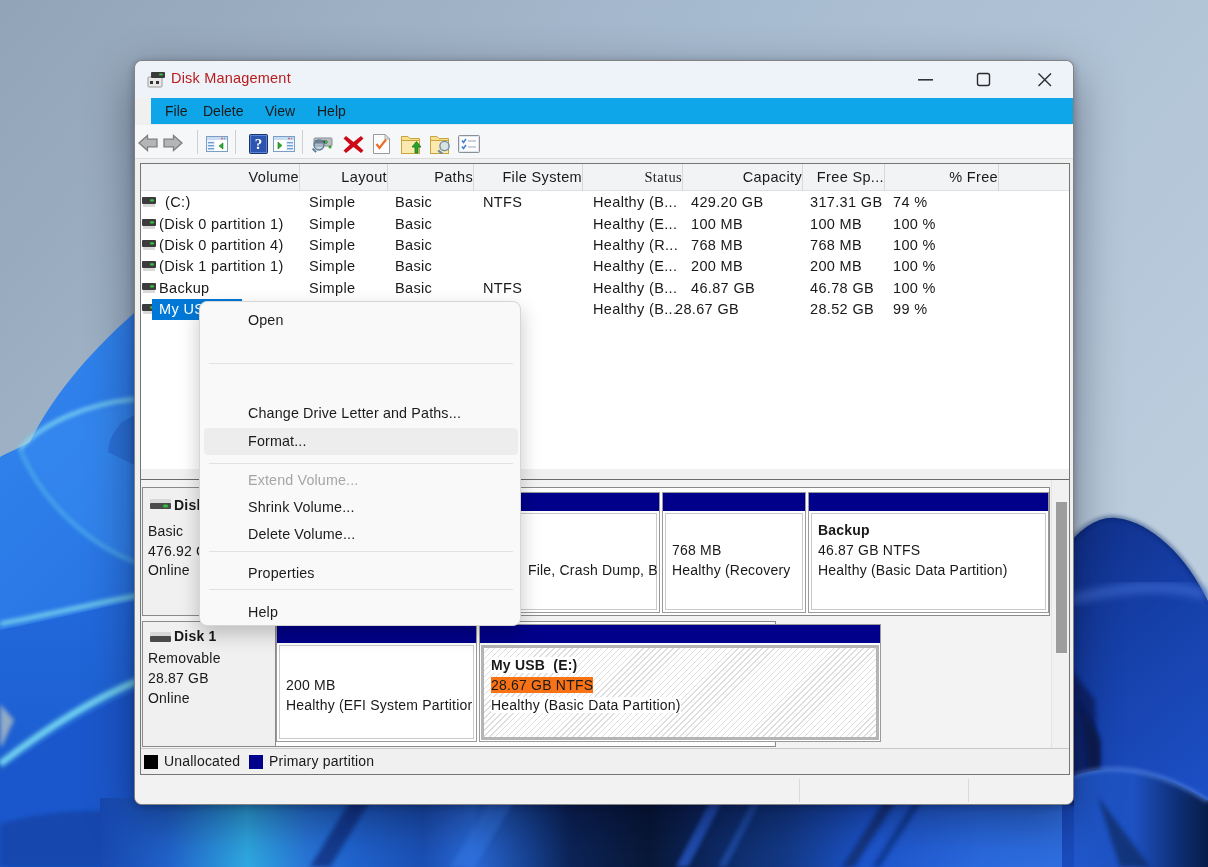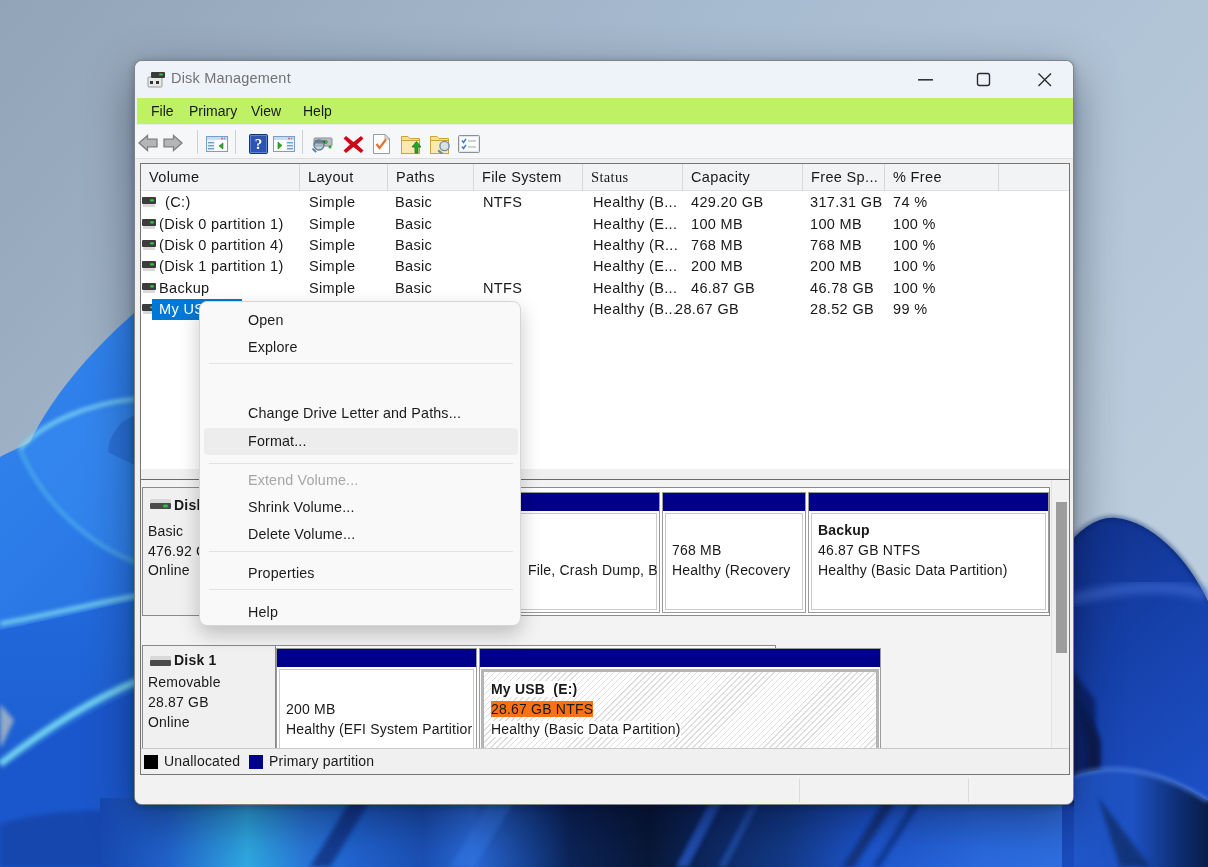--- a/index.html
+++ b/index.html
@@ -2,31 +2,31 @@
 <html><head>
 <meta charset="utf-8">
 <style>
 * { margin:0; padding:0; box-sizing:border-box; }
 html,body { width:1208px; height:867px; overflow:hidden; font-family:"Liberation Sans", sans-serif; }
 #bg { position:absolute; left:0; top:0; width:1208px; height:867px; }
 #win { position:absolute; left:134px; top:60px; width:940px; height:745px;
   background:#f0f0f0; border-radius:8px; border:1px solid rgba(40,40,40,.55);
   box-shadow: 0 16px 48px rgba(0,0,25,.42), 0 2px 8px rgba(0,0,30,.25); overflow:hidden; }
 #titlebar { position:absolute; left:0; top:0; width:100%; height:37px; background:#eef2f9; }
-#title { position:absolute; left:36px; top:9px; font-size:14.5px; color:#737373; letter-spacing:0.2px; }
+#title { position:absolute; left:36px; top:9px; font-size:14.5px; color:#b91c1c; letter-spacing:0.2px; }
 .capbtn { position:absolute; top:0; width:46px; height:37px; color:#222; }
-#menubar { position:absolute; left:2px; top:37px; width:100%; height:27px; background:#bef264; border-bottom:1px solid #e9ebee; }
+#menubar { position:absolute; left:16px; top:37px; width:100%; height:27px; background:#0ea5e9; border-bottom:1px solid #e9ebee; }
 .menuitem { position:absolute; top:5px; font-size:14px; color:#1a1a1a; }
 #toolbar { position:absolute; left:0; top:64px; width:100%; height:34px; background:#f6f7f8; border-bottom:1px solid #dcdcdc; }
 .tsep { position:absolute; top:5px; width:1px; height:24px; background:#d0d0d0; }
 #client { position:absolute; left:0; top:99px; width:100%; height:615px; background:#f0f0f0; }
 #contentbox { position:absolute; left:5px; top:3px; width:930px; height:612px; border:1px solid #757575; background:#f0f0f0; }
 
 #list { position:absolute; left:0px; top:0px; width:928px; height:305px; background:#fff; }
-#lhead { position:absolute; left:0; top:0; width:928px; height:27px; background:#f2f3f4; border-bottom:1px solid #e0e0e0; }
+#lhead { position:absolute; left:0; top:0; width:928px; height:27px; background:#f2f3f4; border-bottom:1px solid #e0e0e0;text-align:right; }
 .hcell { position:absolute; top:0; height:27px; font-size:14.5px; letter-spacing:0.35px; color:#191919; line-height:26px; border-right:1px solid #d8d8d8; padding-left:8px; }
 .lrow { position:absolute; left:0; width:928px; height:21px; font-size:14.5px; letter-spacing:0.35px; color:#191919; }
 .lcell { position:absolute; top:0; line-height:21px; white-space:nowrap; }
 .dicon { position:absolute; left:1px; top:5px; width:14px; height:11px; }
 
 #gpane { position:absolute; left:0; top:316px; width:928px; height:268px; background:#f3f3f3; font-size:14px; letter-spacing:0.2px; color:#191919; }
 .diskrow { position:absolute; border:1px solid #8a8a8a; background:#fdfdfd; }
 .dlabel { position:absolute; left:0; top:0; height:100%; width:133px; background:#f0f0f0; border-right:1px solid #8a8a8a; font-size:14px; letter-spacing:0.2px; color:#191919; overflow:hidden; }
 .part { position:absolute; background:#fff; border:1px solid #9a9a9a; }
 .pbar { position:absolute; left:0; top:0; width:100%; height:18px; background:#00008b; }
@@ -150,21 +150,21 @@
       </svg>
     <svg class="capbtn" style="left:828px" width="46" height="37">
         <rect x="14.5" y="12.5" width="12" height="12" rx="2" fill="none" stroke="#2a2a2a" stroke-width="1.4"></rect>
       </svg>
     <svg class="capbtn" style="left:887px" width="46" height="37">
         <path d="M 16.5,12.5 L 29,25 M 29,12.5 L 16.5,25" stroke="#2a2a2a" stroke-width="1.4"></path>
       </svg>
   </div>
   <div id="menubar">
     <div class="menuitem" style="left:14px">File</div>
-    <div class="menuitem" style="left:52px">Primary</div>
+    <div class="menuitem" style="left:52px">Delete</div>
     <div class="menuitem" style="left:114px">View</div>
     <div class="menuitem" style="left:166px">Help</div>
   </div>
   <div id="toolbar">
     <svg style="position:absolute;left:3px;top:9px" width="21" height="18" viewBox="0 0 21 18">
         <path d="M1,9 L9.5,1.5 L9.5,5.2 L19,5.2 L19,12.8 L9.5,12.8 L9.5,16.5 Z" fill="#b5b5b8" stroke="#7e7f83" stroke-width="1.3"></path>
       </svg>
     <svg style="position:absolute;left:27px;top:9px" width="21" height="18" viewBox="0 0 21 18">
         <path d="M20,9 L11.5,1.5 L11.5,5.2 L2,5.2 L2,12.8 L11.5,12.8 L11.5,16.5 Z" fill="#b5b5b8" stroke="#7e7f83" stroke-width="1.3"></path>
       </svg>
@@ -357,21 +357,21 @@
               <div class="pinner"></div>
             <div class="ptext"><br>768 MB<br>Healthy (Recovery</div>
           </div>
           <div class="part" style="left:665px; top:4px; width:241px; height:121px;">
             <div class="pbar"></div>
               <div class="pinner"></div>
             <div class="ptext"><b>Backup</b><br>46.87 GB NTFS<br>Healthy (Basic Data Partition)</div>
           </div>
         </div>
 
-        <div class="diskrow" style="left:1px; top:141px; width:634px; height:126px;margin-top:24px;">
+        <div class="diskrow" style="left:1px; top:141px; width:634px; height:126px;">
           <div class="dlabel">
             <svg style="position:absolute;left:7px;top:10px" width="21" height="12" viewBox="0 0 21 12">
                 <rect x="0" y="0" width="21" height="5" rx="1" fill="#d8d8d8"></rect>
                 <rect x="0" y="4" width="21" height="6" rx="1" fill="#4a4a4a"></rect>
               </svg>
             <div style="position:absolute;left:31px;top:6px;font-weight:bold;">Disk 1</div>
             <div style="position:absolute;left:5px;top:27px;line-height:19.8px;">Removable<br>28.87 GB<br>Online</div>
           </div>
           <div class="part" style="left:133px; top:2px; width:201px; height:118px;">
             <div class="pbar"></div>
@@ -397,21 +397,20 @@
     </div>
   </div>
   <div id="statusbar">
     <div style="position:absolute;left:664px;top:4px;width:1px;height:23px;background:#dadada"></div>
     <div style="position:absolute;left:833px;top:4px;width:1px;height:23px;background:#dadada"></div>
   </div>
 </div>
 
 <div id="ctxmenu">
   <div class="mi" style="top:5px">Open</div>
-  <div class="mi" style="top:32px">Explore</div>
   <div class="msep" style="top:61px"></div>
   <div class="mi" style="top:98px">Change Drive Letter and Paths...</div>
   <div style="position:absolute;left:4px;top:126px;width:314px;height:27px;background:#ededed;border-radius:4px;"></div>
   <div class="mi" style="top:126px">Format...</div>
   <div class="msep" style="top:161px"></div>
   <div class="mi dis" style="top:165px">Extend Volume...</div>
   <div class="mi" style="top:219px">Delete Volume...</div>
   <div class="mi" style="top:192px">Shrink Volume...</div>
   <div class="msep" style="top:249px"></div>
   <div class="mi" style="top:258px">Properties</div>

